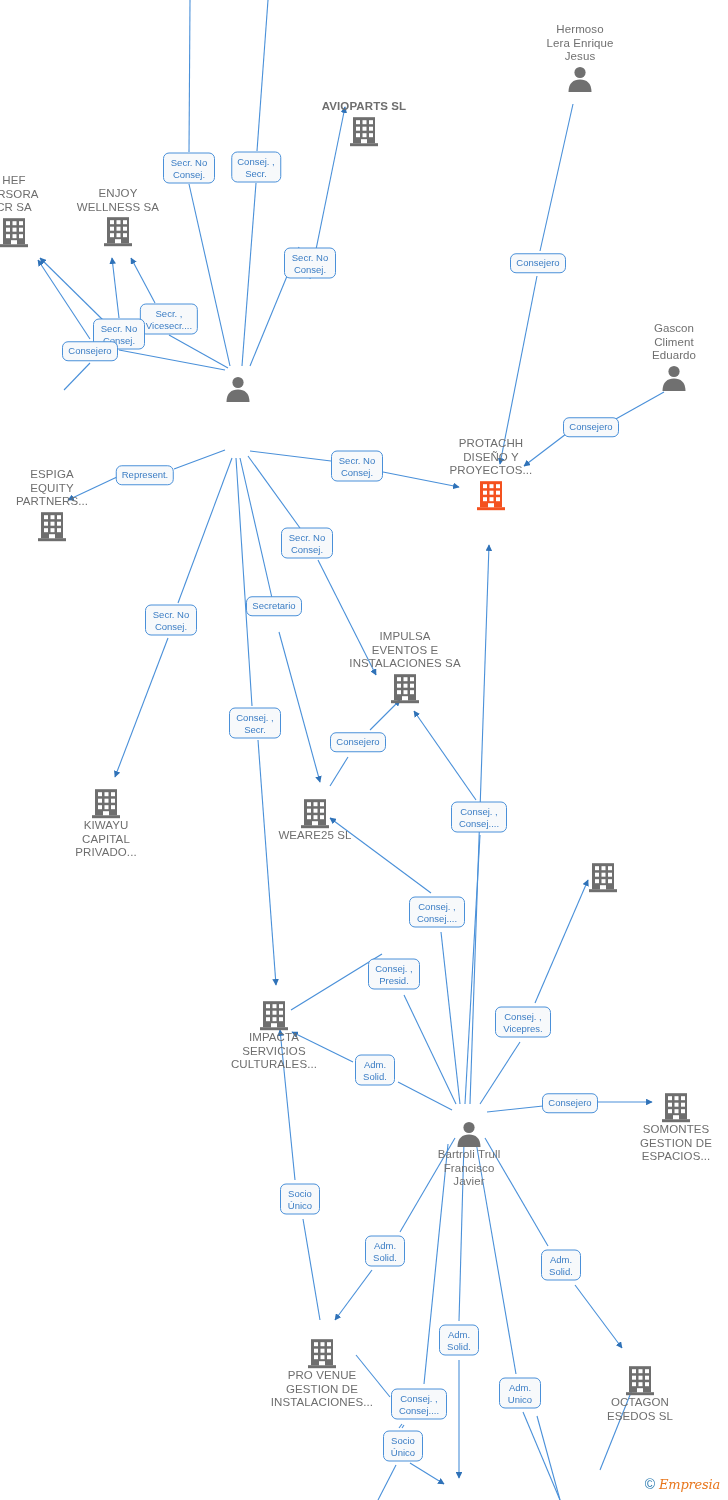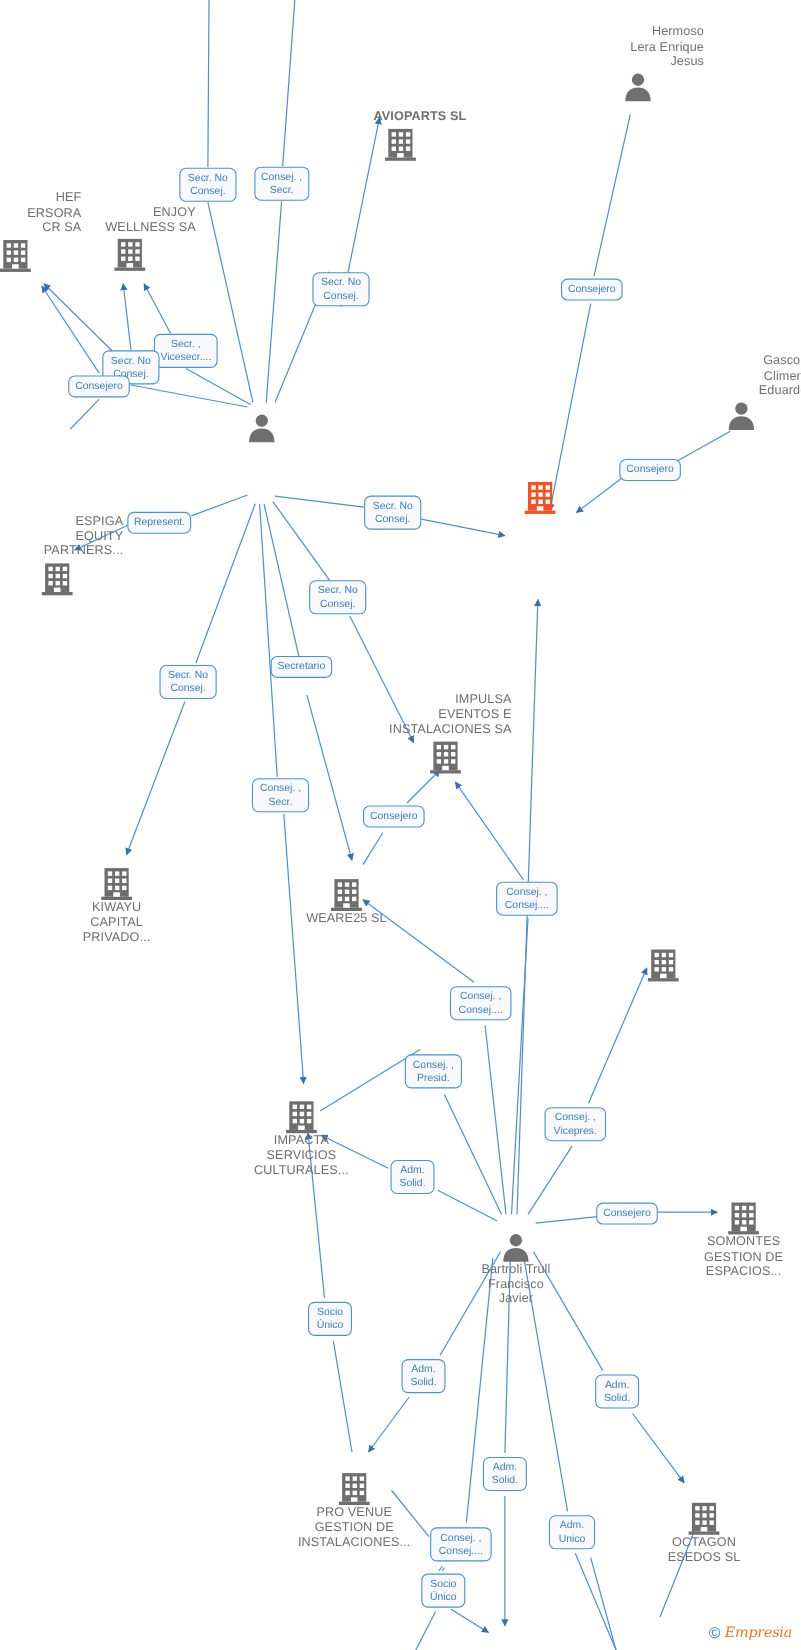--- a/index.html
+++ b/index.html
@@ -36,21 +36,21 @@
     white-space: pre-line;
   }
   .node-label.company { color: #6e6e6e; }
   .node-label.person  { color: #707070; }
   .node-icon {
     display: block;
     margin: 1px auto 0 auto;
     line-height: 0;
   }
   .node.below .node-icon { margin-top: 2px; }
-  .node.above .node-label { margin-top: 2px; text-align: right; }
+  .node.above .node-label { margin-top: 2px; }
 
   .edge-label {
     position: absolute;
     transform: translate(-50%, -50%);
     background: #f7f9fb;
     border: 1.2px solid #4a90d9;
     border-radius: 6px;
     color: #3b7dc4;
     font-size: 9.5px;
     line-height: 11.5px;
@@ -259,20 +259,23 @@
             <path d="M 2.5 27 C 2.5 18 7.5 14.5 14 14.5 C 20.5 14.5 25.5 18 25.5 27 Z" fill="#707070"></path>
           </svg></span>
       </div>
       <div class="node above" style="left: 238px; top: 374px;">
         <span class="node-icon"><svg width="28" height="28" viewBox="0 0 28 28">
             <circle cx="14" cy="7.5" r="5.6" fill="#707070"></circle>
             <path d="M 2.5 27 C 2.5 18 7.5 14.5 14 14.5 C 20.5 14.5 25.5 18 25.5 27 Z" fill="#707070"></path>
           </svg></span>
       </div>
       <div class="node above" style="left: 491px; top: 435px;">
+        <div class="node-label company">PROTACHH
+DISEÑO Y
+PROYECTOS...</div>
         <span class="node-icon"><svg width="30" height="32.400000000000006" viewBox="0 0 30 32">
             <rect x="4" y="2" width="22" height="26" fill="#f4511e"></rect>
             <rect x="1" y="28" width="28" height="3" fill="#f4511e"></rect>
             <g fill="#ffffff">
               <rect x="7" y="5" width="4" height="4"></rect>
               <rect x="13.5" y="5" width="4" height="4"></rect>
               <rect x="20" y="5" width="4" height="4"></rect>
               <rect x="7" y="11.5" width="4" height="4"></rect>
               <rect x="13.5" y="11.5" width="4" height="4"></rect>
               <rect x="20" y="11.5" width="4" height="4"></rect>

